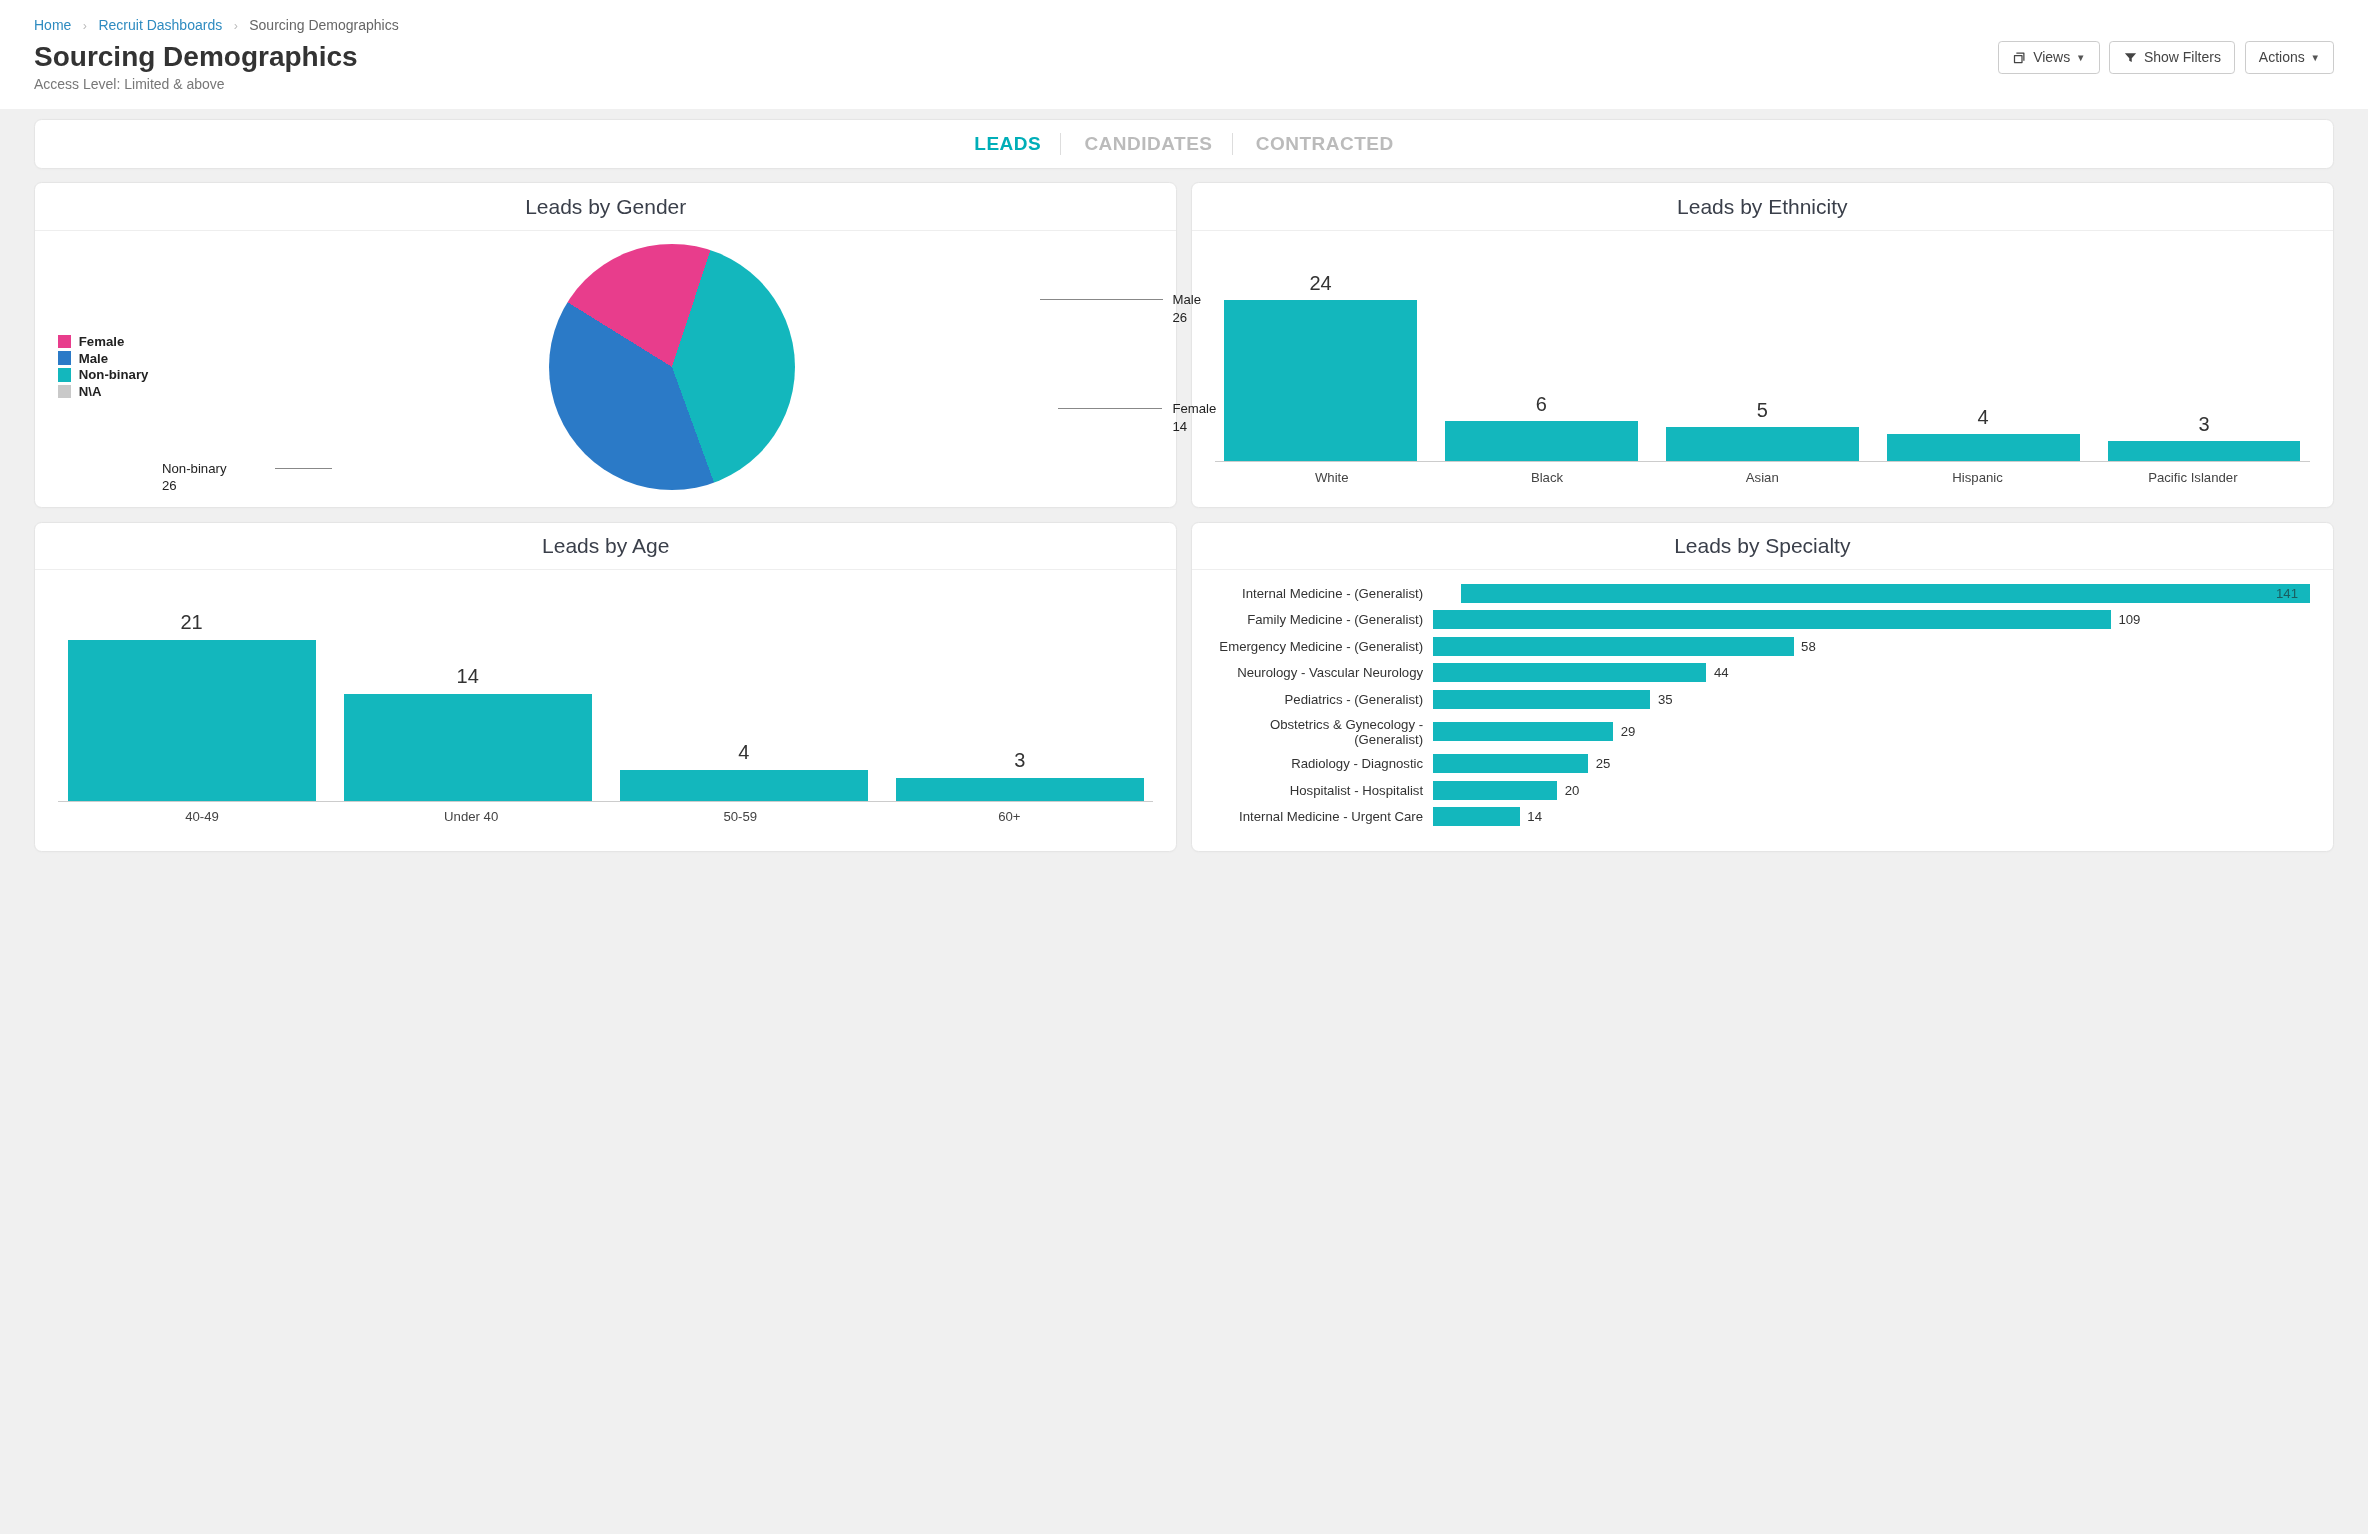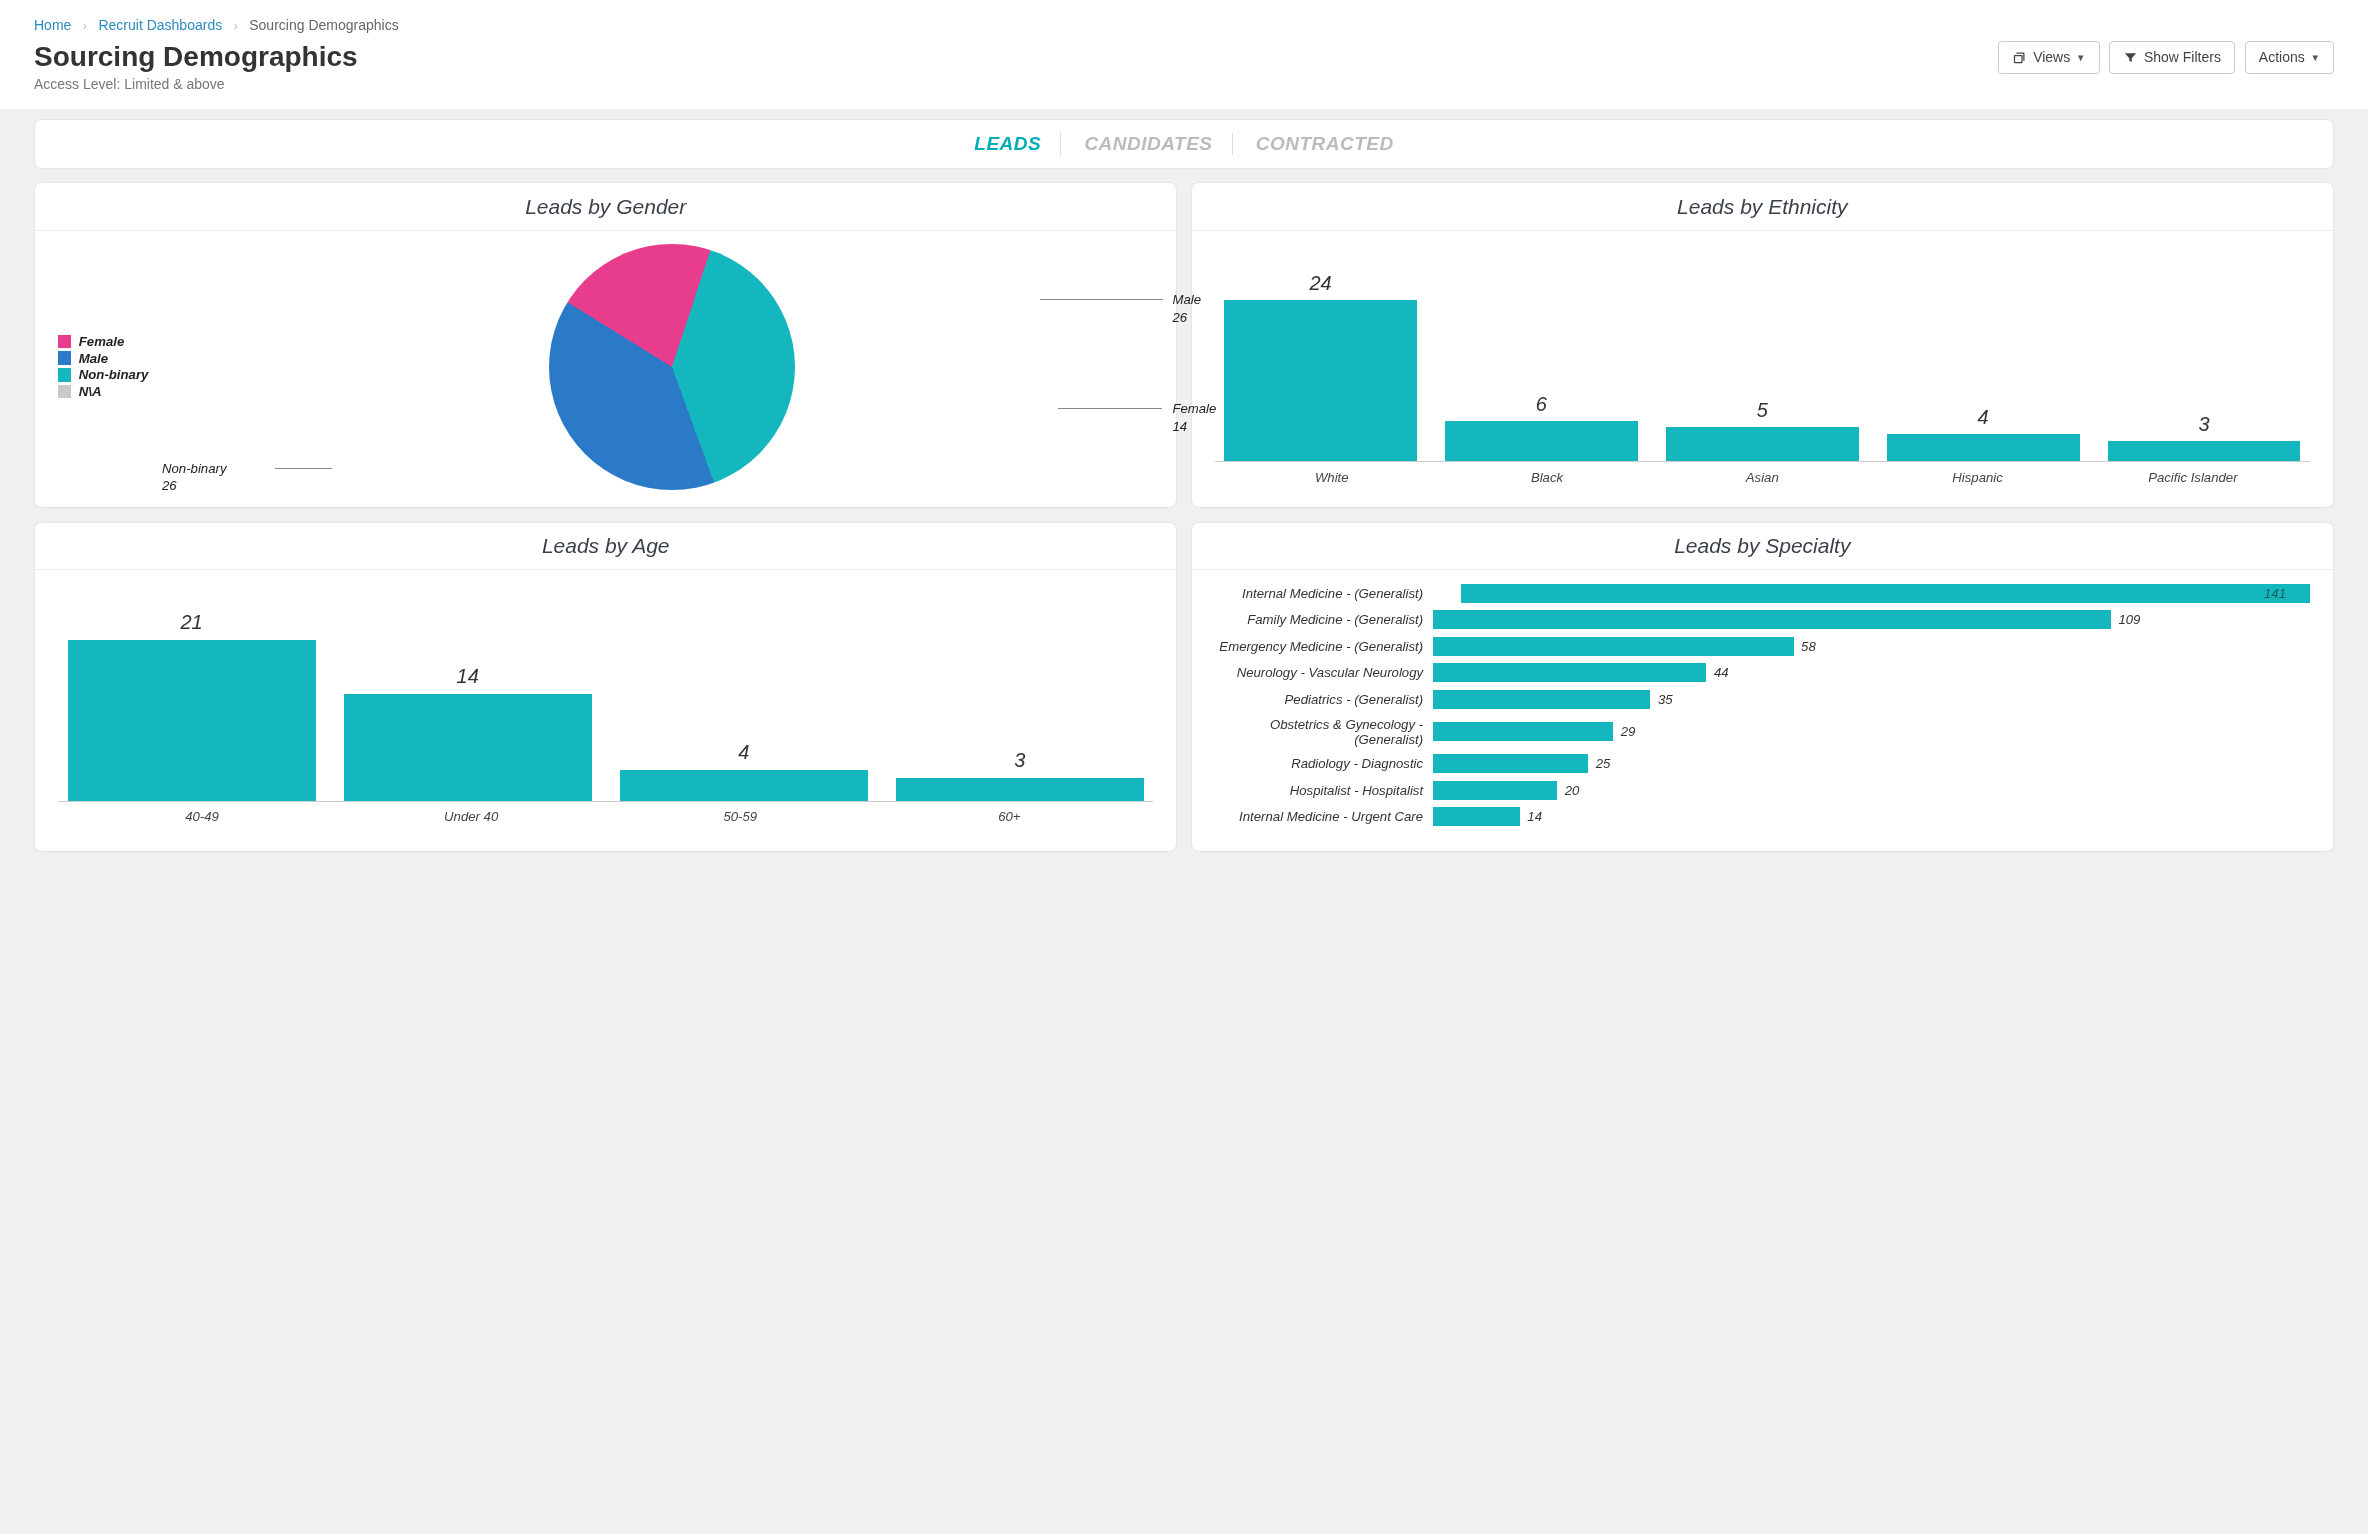--- a/index.html
+++ b/index.html
@@ -55,21 +55,20 @@
 .btn .caret { font-size: 9.5px; color: #555; }
 
 .content {
   padding: 9.5px 34px 28px 34px;
 }
 .panel {
   background: #fff;
   border: 0.9px solid #e5e5e5;
   border-radius: 7.6px;
   box-shadow: 0 0.9px 1.9px rgba(0,0,0,0.02);
-  font-style: italic;
 }
 .tabbar {
   padding: 13.2px 0;
   text-align: center;
   margin-bottom: 13.2px;
 }
 .tabbar .tab {
   display: inline-block;
   font-size: 19px;
   font-weight: 700;
@@ -270,21 +269,21 @@
           </div>
       </div>
     </div>
 
     <div class="panel">
       <div class="card-title">Leads by Specialty</div>
       <div class="card-body" id="specialty-bars">
           <div class="hbar-row">
             <div class="hbar-label">Internal Medicine - (Generalist)</div>
             <div class="hbar-track">
-              <div class="hbar-rect" style="width: 100%; background: rgb(19, 183, 189); display: flex; justify-content: flex-end; align-items: center; padding-right: 24px; margin-left: 28px;">
+              <div class="hbar-rect" style="width: 100%; background: rgb(19, 183, 189); display: flex; justify-content: flex-end; align-items: center; padding-right: 12px; margin-left: 28px;">
                 <div class="hbar-val" style="color: rgb(26, 93, 96);">141</div>
               </div>
             </div>
           </div>
           <div class="hbar-row">
             <div class="hbar-label">Family Medicine - (Generalist)</div>
             <div class="hbar-track">
               <div class="hbar-rect" style="width: 77.305%; background: rgb(19, 183, 189);"></div>
               <div class="hbar-val">109</div>
             </div>

